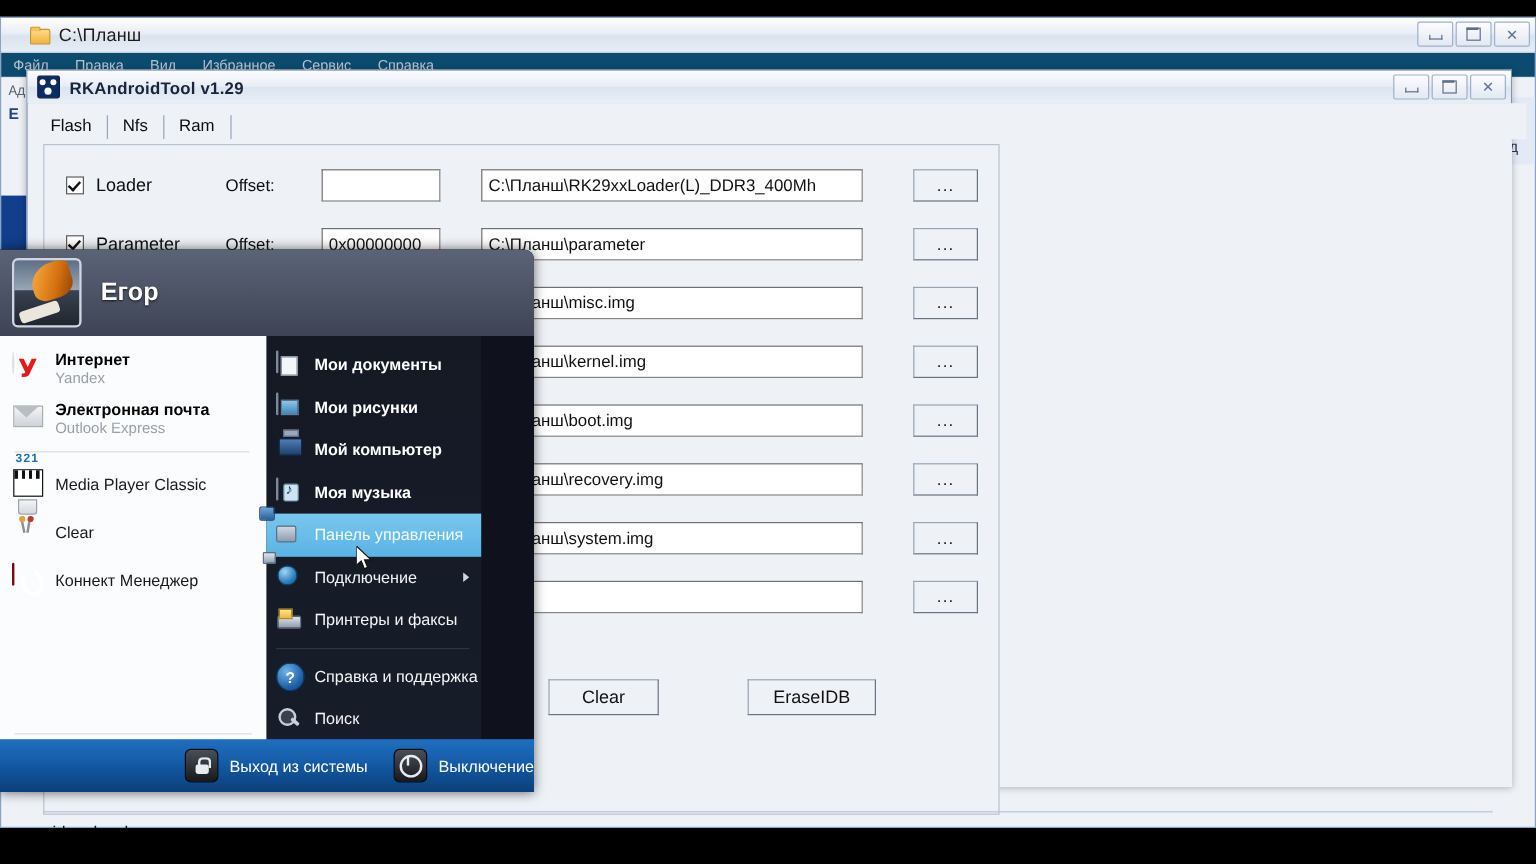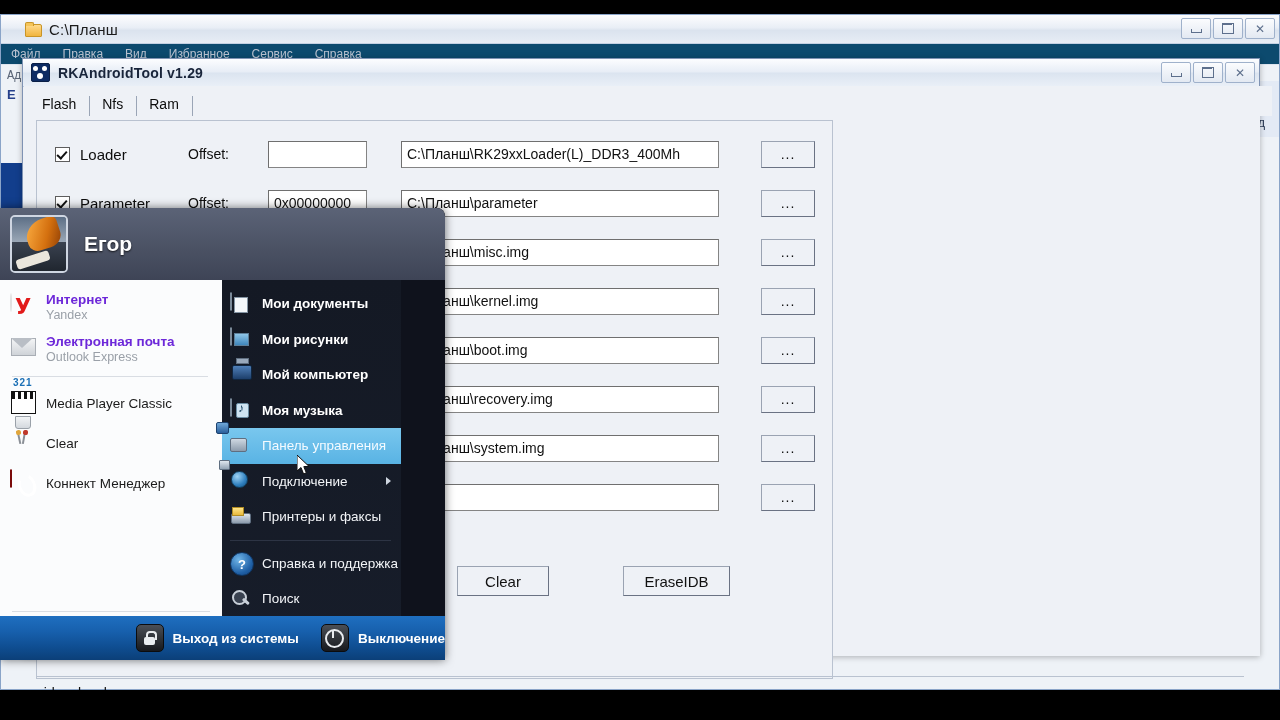--- a/index.html
+++ b/index.html
@@ -219,21 +219,21 @@
   .sm-right{
     width:179px;background:#161b27;box-sizing:border-box;padding-top:6px;
     background:linear-gradient(180deg,#141924,#171d2a);
   }
   .li{
     display:flex;align-items:center;height:40px;padding-left:10px;box-sizing:border-box;
     position:relative;
   }
   .li-icon{width:26px;height:26px;flex:none;margin-right:10px;position:relative;}
   .li-text{display:flex;flex-direction:column;justify-content:center;line-height:1.12;}
-  .li-title{font-size:13.5px;color:#6d28d9;font-weight:bold;}
+  .li-title{font-size:13.5px;color:#000000;font-weight:bold;}
   .li-sub{font-size:12.5px;color:#9aa0a8;}
   .li-plain{font-size:13.5px;color:#1b1b1b;}
   .sm-sep{height:1px;background:#d9dde3;margin:6px 14px 6px 12px;}
   .sm-allprogs{
     position:absolute;left:0;bottom:8px;width:222px;height:34px;
     display:flex;align-items:center;padding-left:30px;box-sizing:border-box;
   }
   .sm-allprogs .lbl{font-size:14px;font-weight:bold;color:#0e0e0e;}
   .sm-allprogs .arrow{
     margin-left:16px;width:0;height:0;
@@ -263,21 +263,21 @@
     background:linear-gradient(180deg,#1f6fc0 0%,#1760ad 35%,#0f4e92 70%,#0b3f78 100%);
     display:flex;align-items:center;justify-content:flex-end;padding-right:14px;
   }
   .foot-btn{display:flex;align-items:center;margin-left:22px;}
   .foot-glyph{
     width:26px;height:26px;border-radius:5px;flex:none;margin-right:9px;
     background:linear-gradient(180deg,#4a4f56,#17191d);
     border:1px solid #0b0c0e;
     display:flex;align-items:center;justify-content:center;
   }
-  .foot-lbl{font-size:13.5px;font-weight:bold;color:#ffffff;}
+  .foot-lbl{font-size:13.5px;font-weight:normal;color:#ffffff;}
 
   
   .ico-doc,.ico-pic,.ico-music{
     width:22px;height:22px;border-radius:2px;
     background:linear-gradient(160deg,#dfe7ee,#9fb0c0);
     border:1px solid #7b8a99;position:relative;
   }
   .ico-doc:after{content:"";position:absolute;left:3px;top:4px;width:12px;height:14px;background:#f4f7fa;border:1px solid #8494a3;}
   .ico-pic:after{content:"";position:absolute;left:3px;top:5px;width:13px;height:11px;background:linear-gradient(180deg,#8fc6e8,#3f86bb);border:1px solid #5e7f98;}
   .ico-music:after{content:"";position:absolute;left:5px;top:4px;width:11px;height:13px;background:#cfe4f2;border:1px solid #6b8da3;border-radius:2px;}

